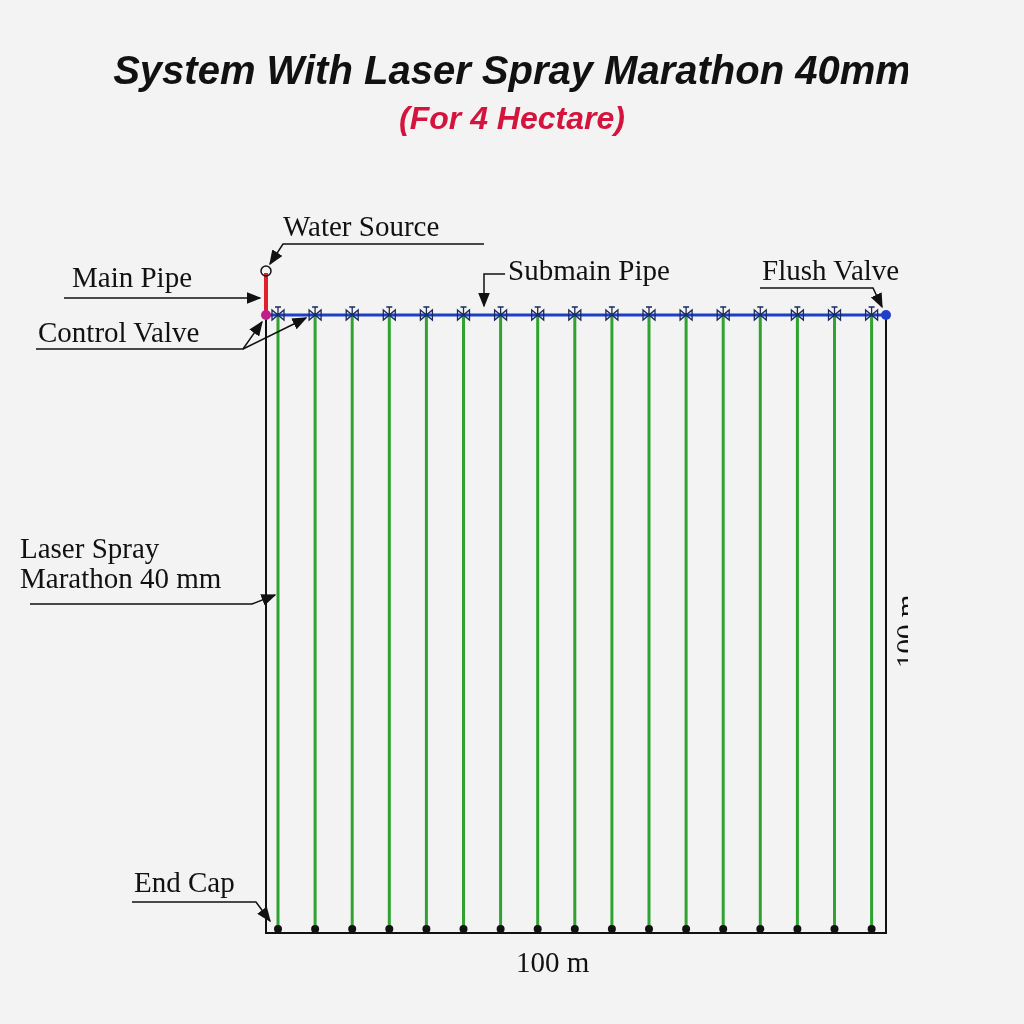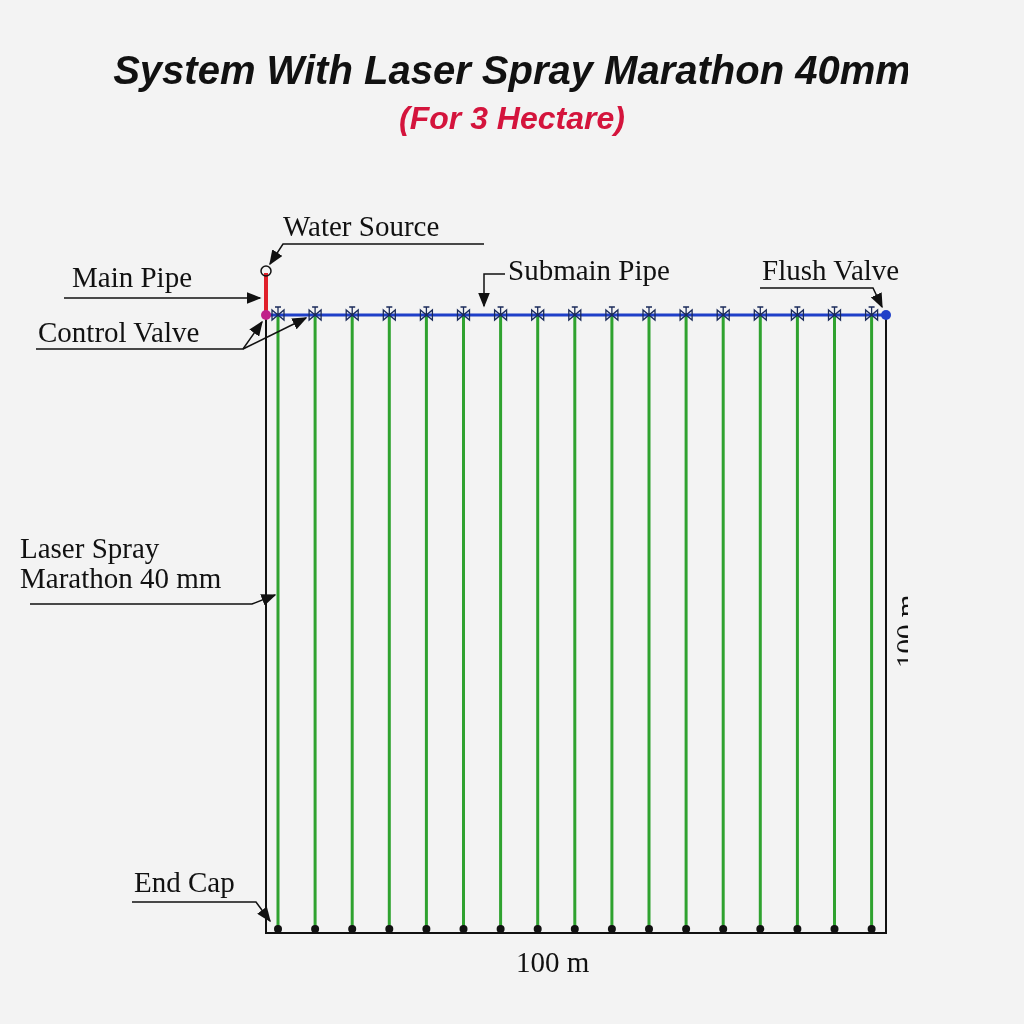--- a/index.html
+++ b/index.html
@@ -8,21 +8,21 @@
   #t1{top:48px;font-size:40px;color:#111;}
   #t2{top:100px;font-size:32px;}
   svg{position:absolute;left:0;top:0;}
   .lbl{font-family:"Liberation Serif",serif;font-size:29px;fill:#111;}
 </style>
 </head>
 <body>
 
 <div id="wrap">
   <div class="title" id="t1">System With Laser Spray Marathon 40mm</div>
-  <div class="title" id="t2" style="color: rgb(212, 20, 60);">(For 3 Hectare)</div>
+  <div class="title" id="t2" style="color: rgb(212, 20, 60);">(For 4 Hectare)</div>
 
   <svg id="svg" width="1024" height="1024">
     <defs>
       <marker id="arr" markerWidth="10" markerHeight="8" refX="9" refY="4" orient="auto">
         <path d="M0,0 L10,4 L0,8 Z" fill="#111"></path>
       </marker>
     </defs>
 
     <rect id="field" fill="none" stroke="#111" stroke-width="2" x="266" y="315" width="620" height="618"></rect>
     <g id="laterals">

